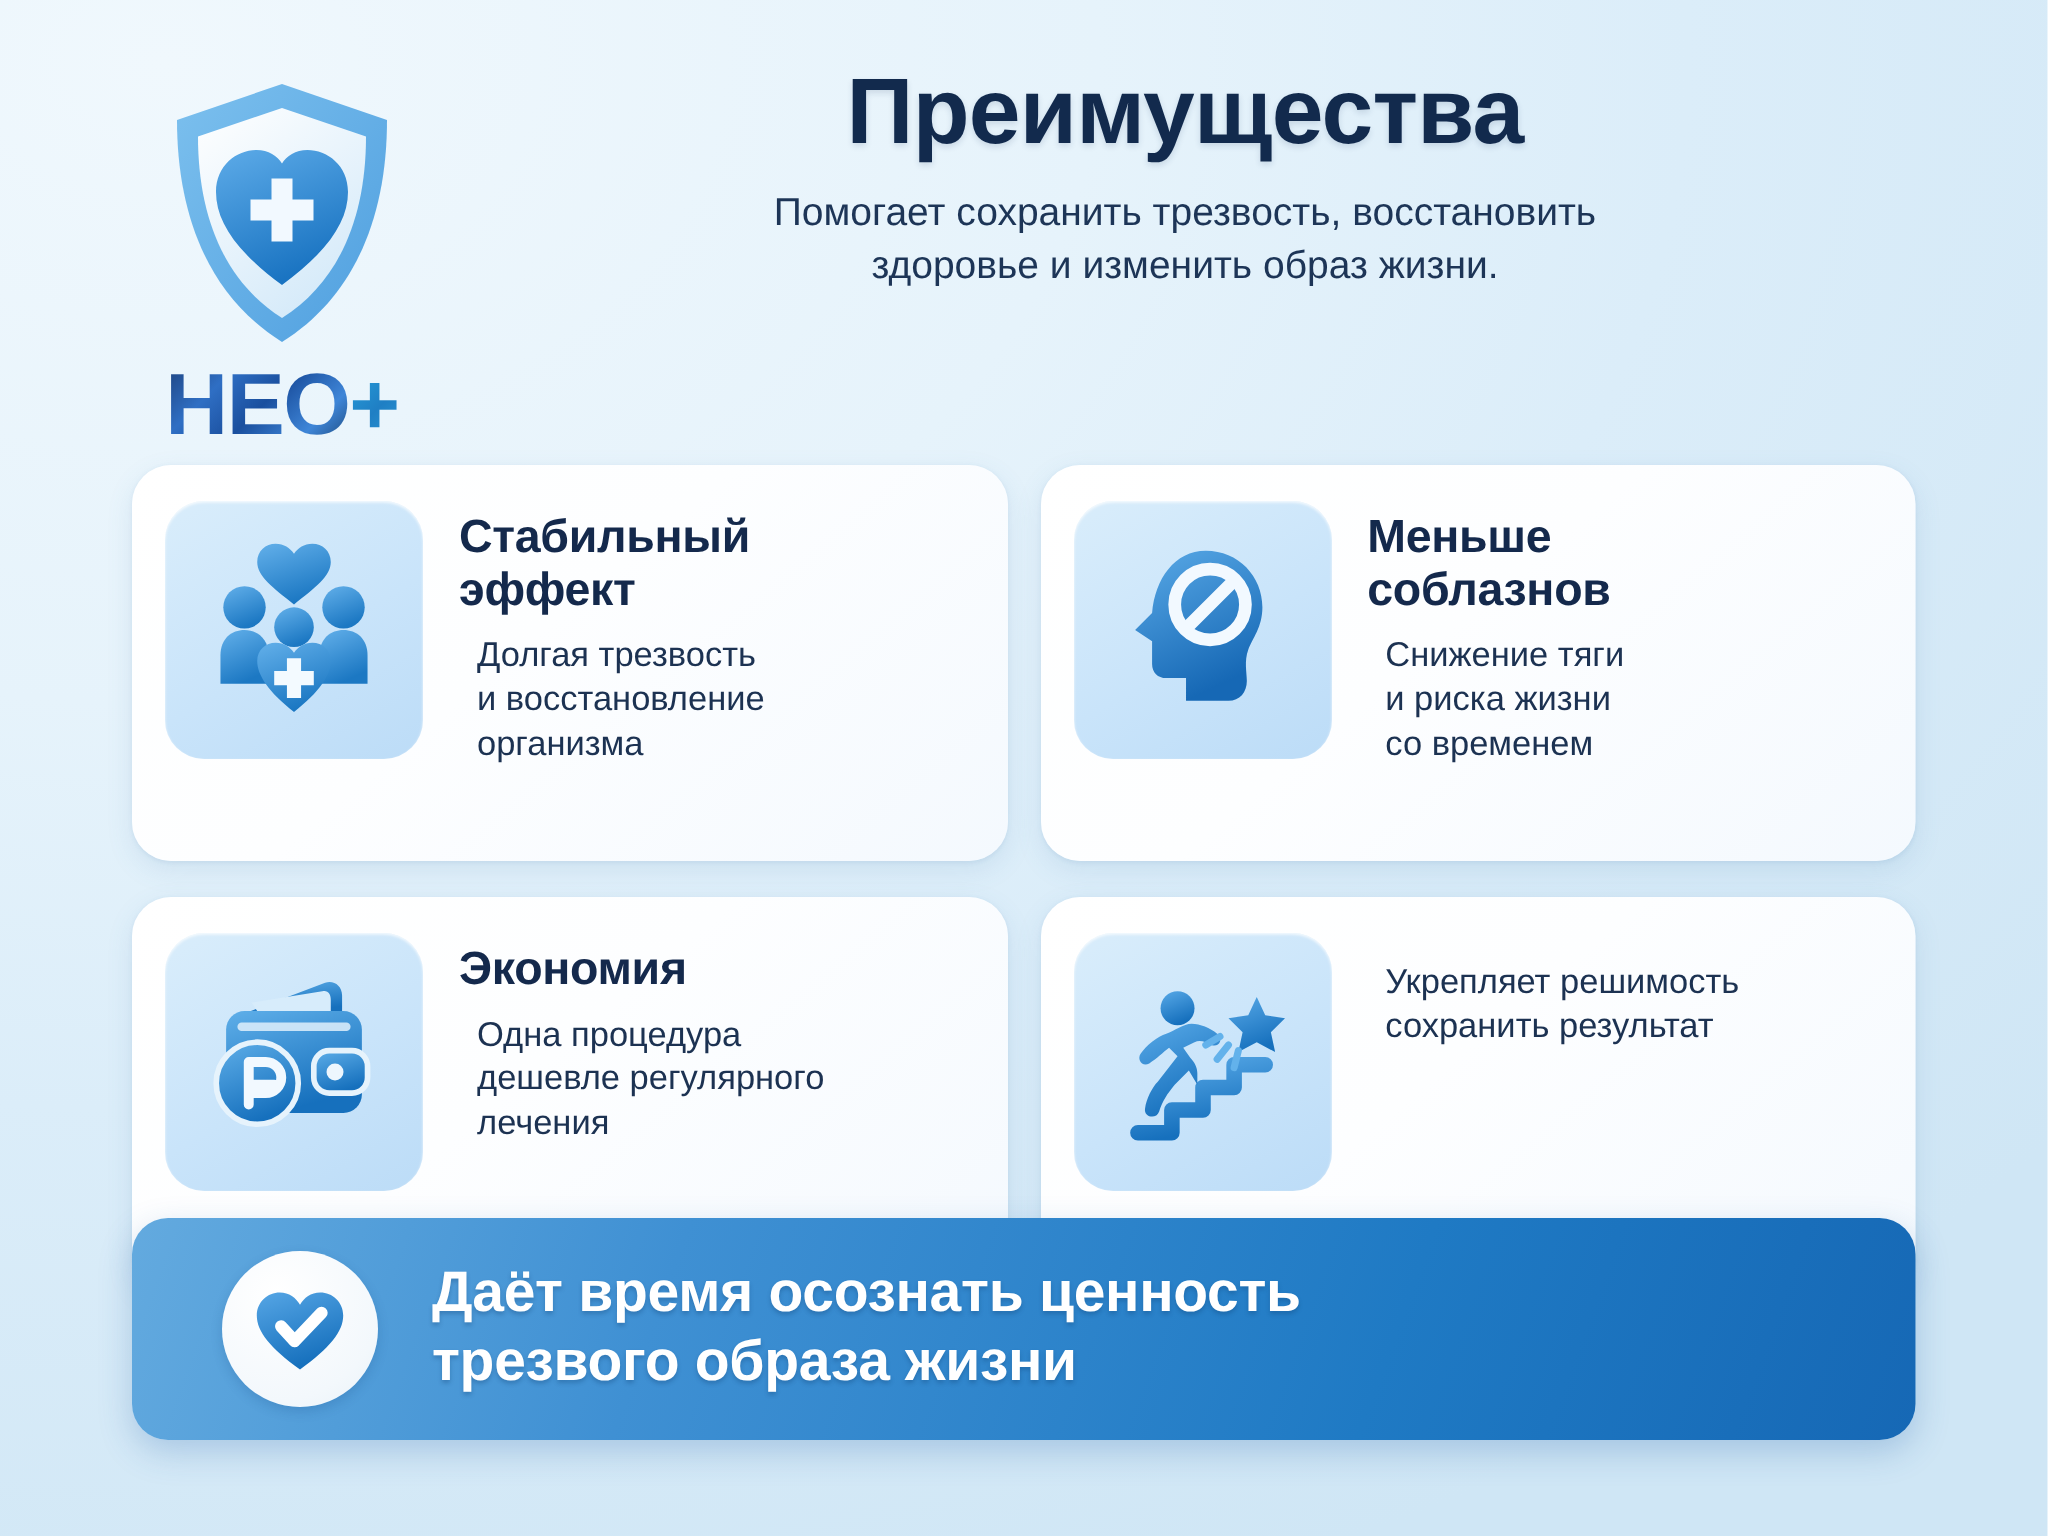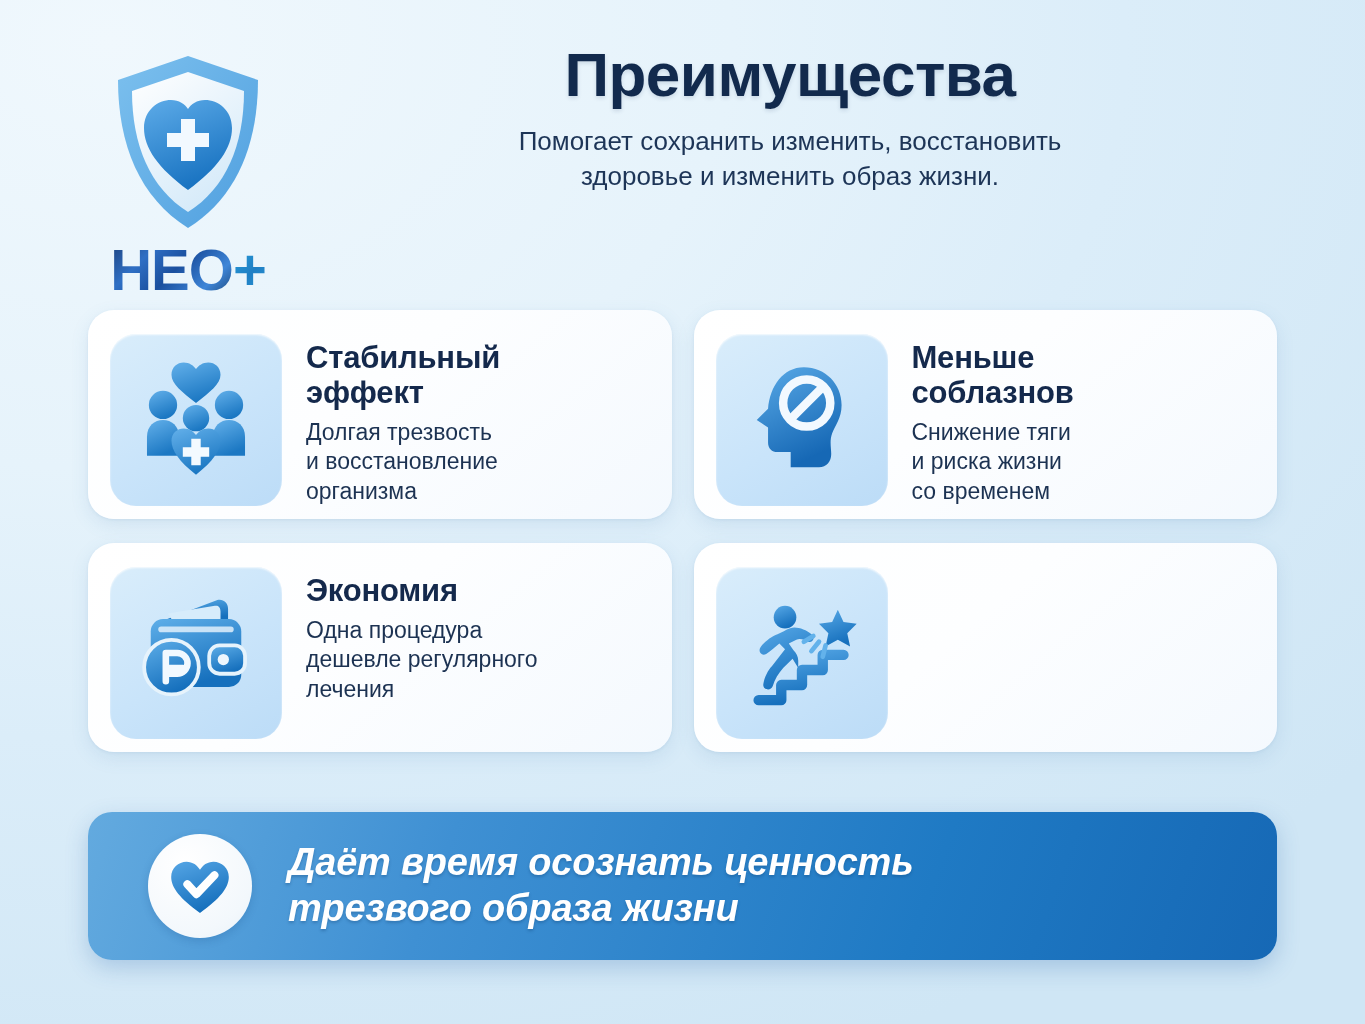--- a/index.html
+++ b/index.html
@@ -37,44 +37,44 @@
   }
   .subtitle{
     margin:16px auto 0;font-size:26px;line-height:1.32;color:#1d3557;
     font-weight:400;max-width:760px;
   }
 
   
   .cards{position:absolute;left:0;top:310px;width:1365px;}
   .row{display:flex;gap:22px;padding:0 88px;margin-bottom:24px;}
   .card{
-    flex:1 1 0;height:209px;border-radius:26px;
+    flex:1 1 0;height:264px;border-radius:26px;
     background:linear-gradient(140deg,#ffffff 0%,#fdfeff 45%,#f4f9fe 100%);
     box-shadow:0 6px 18px rgba(80,130,180,.13), 0 1px 3px rgba(80,130,180,.10);
     display:flex;align-items:flex-start;padding:24px 22px 20px 22px;box-sizing:border-box;
   }
   .icon-box{
     width:172px;height:172px;flex:0 0 172px;border-radius:26px;
     background:linear-gradient(150deg,#d9edfb 0%,#c9e4fa 55%,#bcdcf7 100%);
     display:flex;align-items:center;justify-content:center;
     box-shadow:inset 0 1px 2px rgba(255,255,255,.8);
   }
   .card-text{padding-left:24px;padding-top:6px;}
   .card-title{
     font-size:31px;line-height:1.13;font-weight:800;color:#14294c;margin:0 0 8px 0;
     letter-spacing:-0.2px;
   }
-  .card-desc{font-size:23px;line-height:1.28;color:#1c3252;margin:0;font-weight:400;}
+  .card-desc{font-size:23px;line-height:1.28;color:#1c3252;margin:12px;font-weight:400;}
 
   
   .banner{
     position:absolute;left:88px;top:812px;width:1189px;height:148px;border-radius:24px;
     background:linear-gradient(110deg,#63aadf 0%,#3f90d3 30%,#1f7ac4 70%,#1668b5 100%);
     box-shadow:0 8px 22px rgba(40,100,170,.25);
-    display:flex;align-items:center;padding-left:60px;box-sizing:border-box;font-style:italic;
+    display:flex;align-items:center;padding-left:60px;box-sizing:border-box;
   }
   .banner-icon{
     width:104px;height:104px;flex:0 0 104px;border-radius:50%;
     background:radial-gradient(circle at 35% 28%,#ffffff 0%,#f3f8fc 70%,#e8f1f8 100%);
     display:flex;align-items:center;justify-content:center;
     box-shadow:0 3px 8px rgba(20,70,130,.2);
   }
   .banner-text{
     margin-left:36px;color:#ffffff;font-size:38px;line-height:1.2;font-weight:800;
     letter-spacing:-0.2px;text-shadow:0 2px 3px rgba(12,60,110,.3);
@@ -114,21 +114,21 @@
       <span class="logo-neo">НЕО</span>
         <span class="logo-plus">+</span>
     </div>
   </div>
 
   <div class="titles">
     <h1 class="title">
       <span>Преимущества</span><br>
     </h1>
     <p class="subtitle">
-      <span>Помогает сохранить изменить, восстановить</span><br>
+      <span>Помогает сохранить трезвость, восстановить</span><br>
       <span>здоровье и изменить образ жизни.</span>
     </p>
   </div>
 </div>
 
 <div class="cards">
 
   <div class="row">
 
     <div class="card">
@@ -239,20 +239,24 @@
           <path d="M44 50 C38 52 30 58 26 64 C23 68 27 74 32 71 C37 68 42 63 46 60 L52 66 L38 84 C34 88 30 96 29 103 C28 109 37 111 39 105 C41 98 45 92 50 86 L60 76 L66 86 L66 78 C66 74 64 70 61 67 L56 60 L64 56 C68 54 72 56 76 58 C81 60 85 54 80 50 C75 46 68 43 62 43 C56 43 50 48 44 50 Z" fill="url(#g4)"></path>
           <path d="M108 24 l6 13 14 2 -10 10 3 14 -13 -7 -13 7 3 -14 -10 -10 14 -2 z" fill="url(#g4)"></path>
           <g stroke="#63b2eb" stroke-width="5" stroke-linecap="round">
             <line x1="82" y1="52" x2="72" y2="58"></line>
             <line x1="88" y1="58" x2="80" y2="68"></line>
             <line x1="95" y1="62" x2="92" y2="74"></line>
           </g>
         </svg>
       </div>
       <div class="card-text">
+        <p class="card-desc">
+          <span>Укрепляет решимость</span><br>
+          <span>сохранить результат</span>
+        </p>
       </div>
     </div>
 
   </div>
 </div>
 
 <div class="banner">
   <div class="banner-icon">
     <svg viewBox="0 0 80 80" width="72" height="72" aria-hidden="true">
       <defs>

